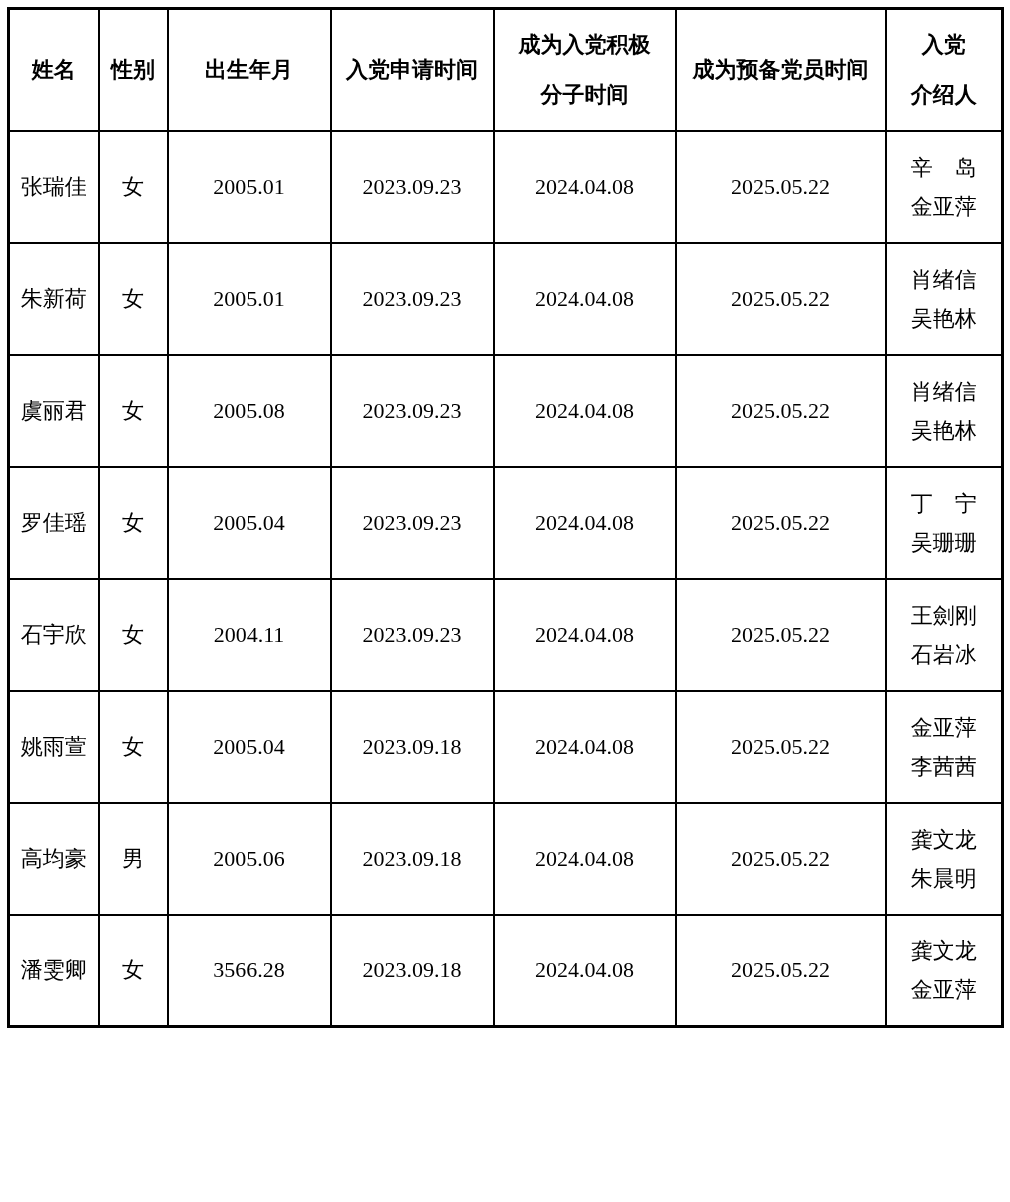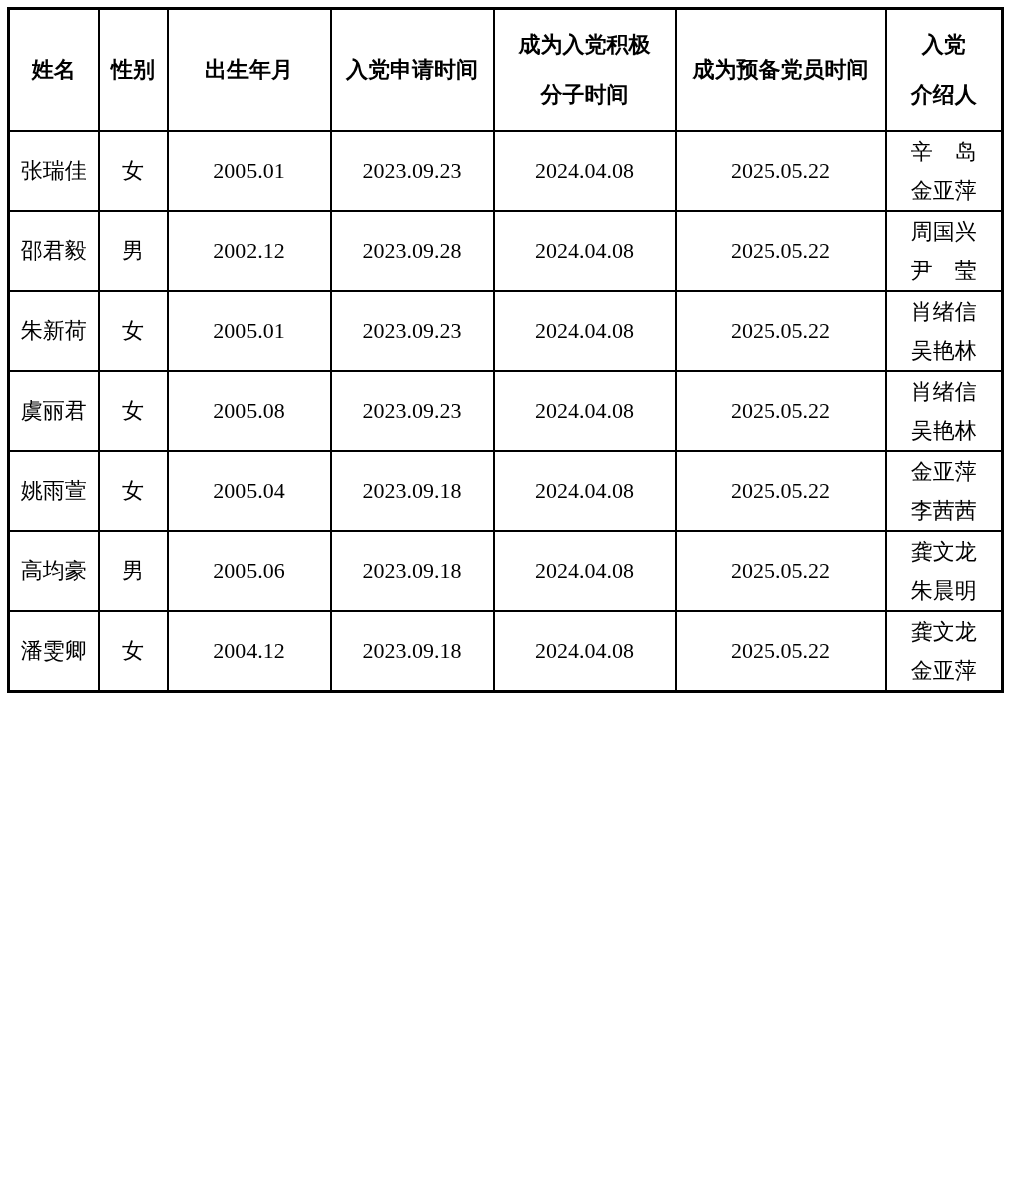--- a/index.html
+++ b/index.html
@@ -35,21 +35,21 @@
   th, td {
     border: 2px solid #000000;
     text-align: center;
     vertical-align: middle;
     padding: 0;
     font-size: 22px;
     color: #000000;
     overflow: hidden;
   }
   thead tr { height: 122px; }
-  tbody tr { height: 80px; padding-left: 28px; }
+  tbody tr { height: 112px; padding-left: 28px; }
   th { font-weight: bold; }
   .hline { display: block; line-height: 50px; }
   .iline { display: block; line-height: 39px; }
   .cline { display: block; line-height: 30px; }
 </style>
 </head>
 <body>
 
 <div class="page">
   <table class="roster">
@@ -109,44 +109,20 @@
           <td>
             <span class="cline">2025.05.22</span>
           </td>
           <td>
             <span class="iline">辛　岛</span>
             <span class="iline">金亚萍</span>
           </td>
         </tr>
         <tr>
           <td>
-            <span class="cline">邵君毅</span>
-          </td>
-          <td>
-            <span class="cline">男</span>
-          </td>
-          <td>
-            <span class="cline">2002.12</span>
-          </td>
-          <td>
-            <span class="cline">2023.09.28</span>
-          </td>
-          <td>
-            <span class="cline">2024.04.08</span>
-          </td>
-          <td>
-            <span class="cline">2025.05.22</span>
-          </td>
-          <td>
-            <span class="iline">周国兴</span>
-            <span class="iline">尹　莹</span>
-          </td>
-        </tr>
-        <tr>
-          <td>
             <span class="cline">朱新荷</span>
           </td>
           <td>
             <span class="cline">女</span>
           </td>
           <td>
             <span class="cline">2005.01</span>
           </td>
           <td>
             <span class="cline">2023.09.23</span>
@@ -181,20 +157,68 @@
           <td>
             <span class="cline">2025.05.22</span>
           </td>
           <td>
             <span class="iline">肖绪信</span>
             <span class="iline">吴艳林</span>
           </td>
         </tr>
         <tr>
           <td>
+            <span class="cline">罗佳瑶</span>
+          </td>
+          <td>
+            <span class="cline">女</span>
+          </td>
+          <td>
+            <span class="cline">2005.04</span>
+          </td>
+          <td>
+            <span class="cline">2023.09.23</span>
+          </td>
+          <td>
+            <span class="cline">2024.04.08</span>
+          </td>
+          <td>
+            <span class="cline">2025.05.22</span>
+          </td>
+          <td>
+            <span class="iline">丁　宁</span>
+            <span class="iline">吴珊珊</span>
+          </td>
+        </tr>
+        <tr>
+          <td>
+            <span class="cline">石宇欣</span>
+          </td>
+          <td>
+            <span class="cline">女</span>
+          </td>
+          <td>
+            <span class="cline">2004.11</span>
+          </td>
+          <td>
+            <span class="cline">2023.09.23</span>
+          </td>
+          <td>
+            <span class="cline">2024.04.08</span>
+          </td>
+          <td>
+            <span class="cline">2025.05.22</span>
+          </td>
+          <td>
+            <span class="iline">王劍刚</span>
+            <span class="iline">石岩冰</span>
+          </td>
+        </tr>
+        <tr>
+          <td>
             <span class="cline">姚雨萱</span>
           </td>
           <td>
             <span class="cline">女</span>
           </td>
           <td>
             <span class="cline">2005.04</span>
           </td>
           <td>
             <span class="cline">2023.09.18</span>
@@ -235,21 +259,21 @@
           </td>
         </tr>
         <tr>
           <td>
             <span class="cline">潘雯卿</span>
           </td>
           <td>
             <span class="cline">女</span>
           </td>
           <td>
-            <span class="cline">2004.12</span>
+            <span class="cline">3566.28</span>
           </td>
           <td>
             <span class="cline">2023.09.18</span>
           </td>
           <td>
             <span class="cline">2024.04.08</span>
           </td>
           <td>
             <span class="cline">2025.05.22</span>
           </td>

